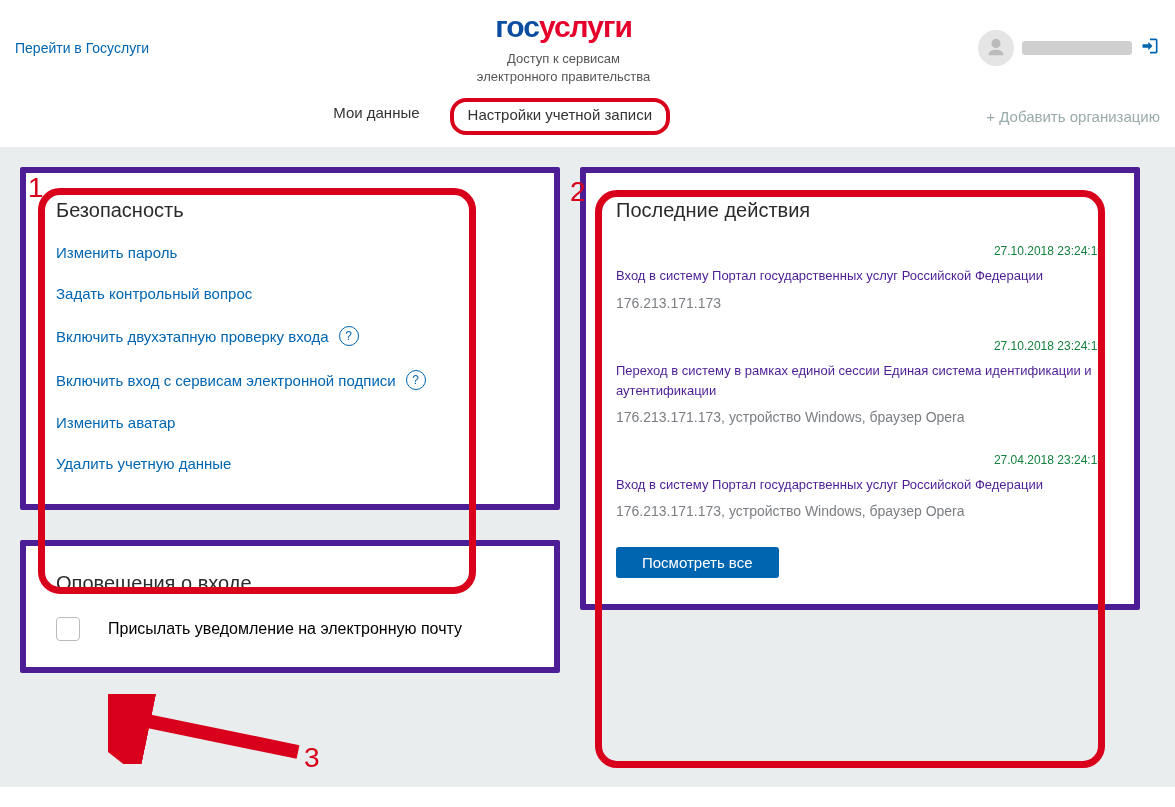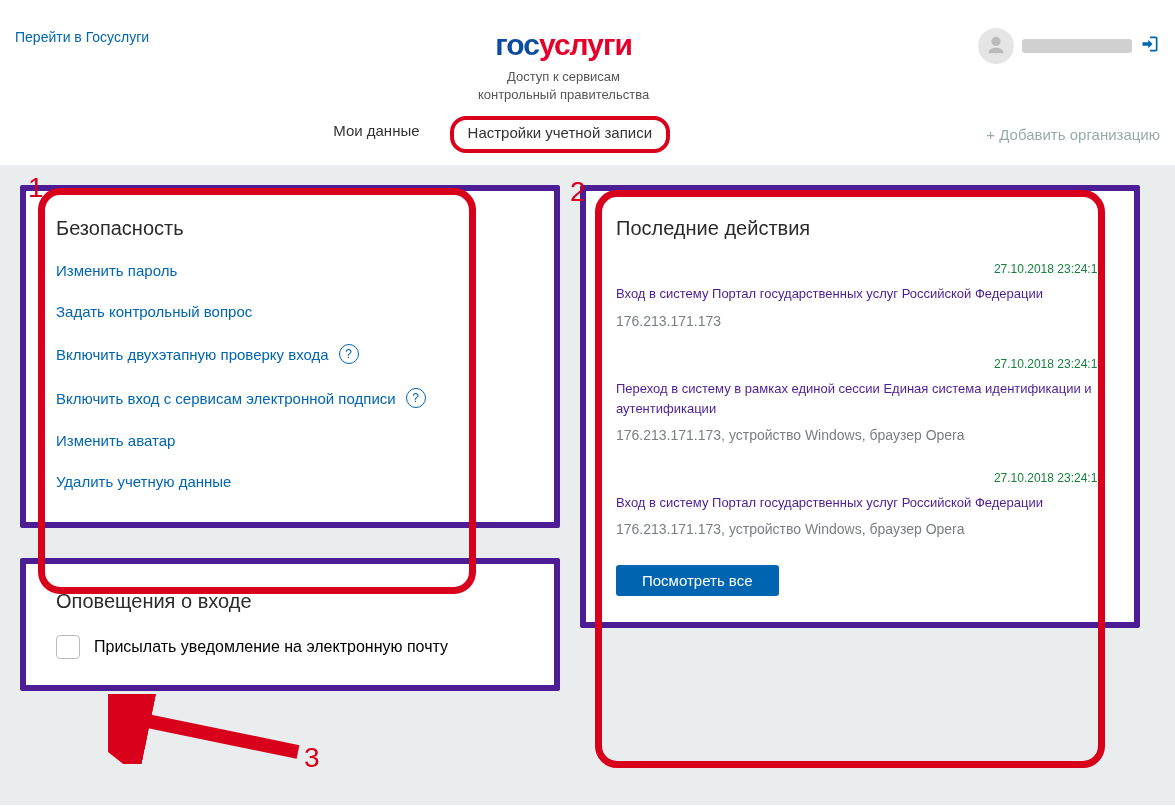--- a/index.html
+++ b/index.html
@@ -8,22 +8,21 @@
     background: #fff;
     width: 1175px;
     height: 807px;
     position: relative;
     overflow: hidden;
   }
   .header {
     padding: 10px 15px 0;
     display: flex;
     justify-content: space-between;
-    align-items: flex-start;
-    margin-top: 18px;
+    align-items: center;
   }
   .header-left a { color:#0065b1; font-size:14px; text-decoration:none; }
   .header-center { text-align:center; flex:1; }
   .logo { font-size:30px; font-weight:700; letter-spacing:-1px; }
   .logo .blue { color:#0c4da2; }
   .logo .red  { color:#e4002b; }
   .subtitle { color:#555; font-size:13px; margin-top:6px; line-height:1.4; }
   .header-right { display:flex; align-items:center; gap:8px; }
   .avatar-circle {
     width:36px; height:36px; border-radius:50%;
@@ -61,21 +60,21 @@
   .link-list .sec-link {
     display:flex; align-items:center; gap:10px;
     color:#0065b1; font-size:15px; margin-bottom:24px; cursor:pointer;text-align:center;
   }
   .help-circle {
     width:20px; height:20px; border:1px solid #0065b1; border-radius:50%;
     display:inline-flex; align-items:center; justify-content:center;
     font-size:12px; color:#0065b1;
   }
 
-  .login-notify { display:flex; align-items:center; gap:14px; }
+  .login-notify { display:flex; align-items:center; gap:28px; }
   .chk {
     width:24px; height:24px; border:1px solid #b8bcc0; border-radius:4px;
     background:#fff;
   }
 
   .activity-item { margin-bottom:28px; }
   .act-time { color:#15803d; font-size:12px; margin-bottom:8px;text-align:right; }
   .act-desc { color:#4c1d95; font-size:13px; line-height:1.55; margin-bottom:8px;}
   .act-meta { color:#7a7e82; font-size:14px; }
   .btn-primary {
@@ -107,21 +106,21 @@
 <div class="header">
   <div class="header-left">
     <a href="#">Перейти в Госуслуги</a>
   </div>
   <div class="header-center">
     <div class="logo">
       <span class="blue">гос</span><span class="red">услуги</span>
     </div>
     <div class="subtitle">
       <span>Доступ к сервисам</span><br>
-      <span>контрольный правительства</span>
+      <span>электронного правительства</span>
     </div>
   </div>
   <div class="header-right">
     <span class="avatar-circle">
       <svg viewBox="0 0 24 24">
         <path d="M12 12a5 5 0 1 0-5-5 5 5 0 0 0 5 5zm0 2c-4 0-8 2-8 5v1h16v-1c0-3-4-5-8-5z"></path>
       </svg>
     </span>
     <div class="name-blur"></div>
     <span class="logout-icon">
@@ -179,21 +178,21 @@
         <div class="act-time">27.10.2018 23:24:19</div>
         <div class="act-desc">Вход в систему Портал государственных услуг Российской Федерации</div>
         <div class="act-meta">176.213.171.173</div>
       </div>
       <div class="activity-item">
         <div class="act-time">27.10.2018 23:24:19</div>
         <div class="act-desc">Переход в систему в рамках единой сессии Единая система идентификации и аутентификации</div>
         <div class="act-meta">176.213.171.173, устройство Windows, браузер Opera</div>
       </div>
       <div class="activity-item">
-        <div class="act-time">27.10.2018 23:24:18</div>
+        <div class="act-time">27.04.2018 23:24:18</div>
         <div class="act-desc">Вход в систему Портал государственных услуг Российской Федерации</div>
         <div class="act-meta">176.213.171.173, устройство Windows, браузер Opera</div>
       </div>
 
       <button class="btn-primary">Посмотреть все</button>
     </div>
   </div>
 </div>
 
 <div class="red-box-1"></div>

